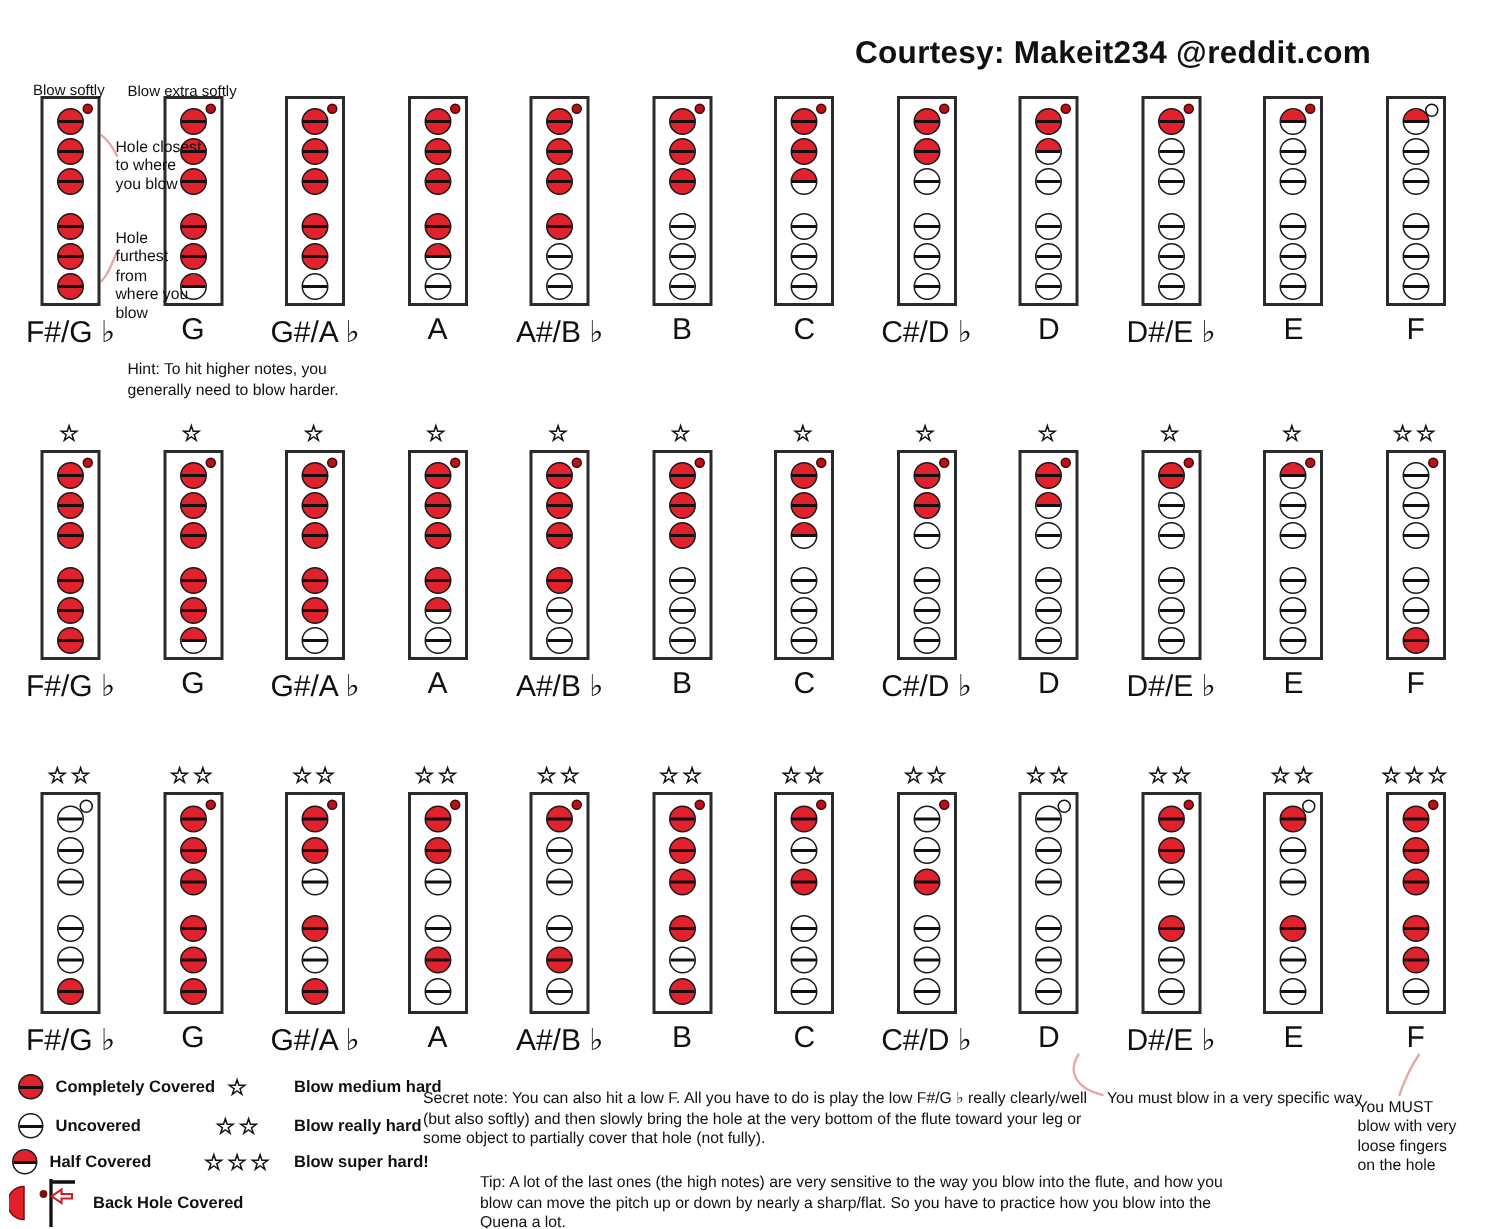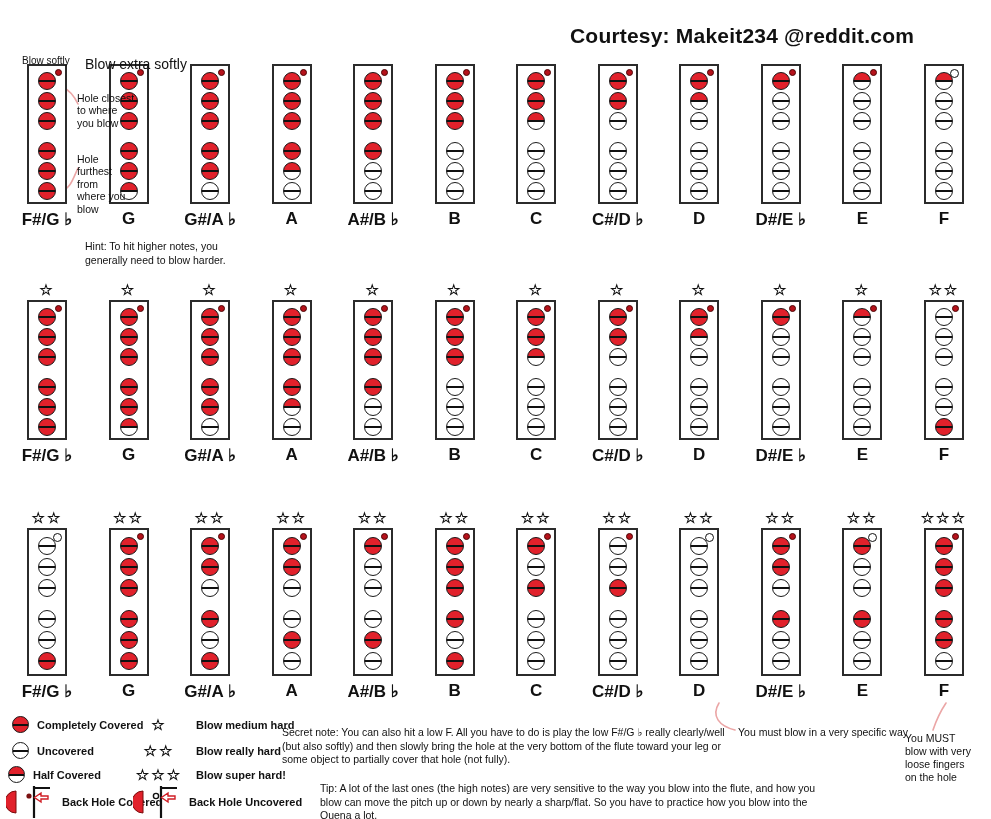--- a/index.html
+++ b/index.html
@@ -23,26 +23,26 @@
            background:#fff; box-sizing:border-box; margin-bottom:2px; flex:none; }
   .row-3 .hole { margin-bottom:3px; }
   .hole.gap { margin-top:10px; }
   .hole::after { content:""; position:absolute; left:0; right:0; top:50%; transform:translateY(-50%);
                  height:2px; background:#101010; }
   .hole.C { background:#e1212b; }
   .hole.H { background:linear-gradient(#e1212b 50%, #ffffff 50%); }
   .backdot { position:absolute; top:3px; right:3px; border-radius:50%; box-sizing:border-box; }
   .backdot.covered   { width:7px; height:7px; background:#b5121b; border:1px solid #4d0404; }
   .backdot.uncovered { width:9px; height:9px; background:#fff; border:1.5px solid #111; }
-  .note-label { margin-top:5px; font-size:17px; font-weight:700; white-space:nowrap; }
+  .note-label { margin-top:5px; font-size:20px; font-weight:400; white-space:nowrap; }
 
   
   .ann { position:absolute; font-weight:400; }
   .a-blow-softly   { left:22px;  top:55px;  font-size:10px; white-space:nowrap; }
-  .a-blow-extra    { left:85px;  top:56px;  font-size:14px; white-space:nowrap; }
+  .a-blow-extra    { left:85px;  top:56px;  font-size:10px; white-space:nowrap; }
   .a-hole-closest  { left:77px;  top:92px;  width:58px; font-size:10.5px; line-height:1.18; }
   .a-hole-furthest { left:77px;  top:153px; width:50px; font-size:10.5px; line-height:1.18; }
   .a-hint1 { left:85px;  top:240px; width:165px; font-size:10.5px; line-height:1.3; }
   .a-hint2 { left:289px; top:250px; width:372px; font-size:10.5px; line-height:1.3; }
   .a-secret{ left:282px; top:726px; width:452px; font-size:10.5px; line-height:1.3; }
   .a-tip   { left:320px; top:782px; width:508px; font-size:10.5px; line-height:1.3; }
   .a-specific { left:738px; top:726px; font-size:10.5px; white-space:nowrap; }
   .a-loose { left:905px; top:732px; width:74px; font-size:10.5px; line-height:1.25; }
 
   
@@ -659,23 +659,14 @@
     <span>Blow medium hard</span>
   </div>
   <div class="legend-item li-s2">
     <span class="star-slot">☆☆</span>
     <span>Blow really hard</span>
   </div>
   <div class="legend-item li-s3">
     <span class="star-slot">☆☆☆</span>
     <span>Blow super hard!</span>
   </div>
-  <div class="legend-item li-5">
-    <svg width="48" height="32" viewBox="0 0 48 32">
-      <path d="M10,5 A11,11 0 0 0 10,27 Z" fill="#e1212b" stroke="#7a0c0c" stroke-width="1"></path>
-      <path d="M28,2 L44,2 M28,0 L28,32" stroke="#111" stroke-width="2.2" fill="none"></path>
-      <circle cx="23" cy="10" r="2.6" fill="#fff" stroke="#111" stroke-width="1.4"></circle>
-      <path d="M42,10 L35,10 L35,7 L28.5,11.5 L35,16 L35,13 L42,13 Z" fill="#fff" stroke="#d01d24" stroke-width="1.4"></path>
-    </svg>
-    <span>Back Hole Uncovered</span>
-  </div>
 
 </div>
 
 </body></html>

